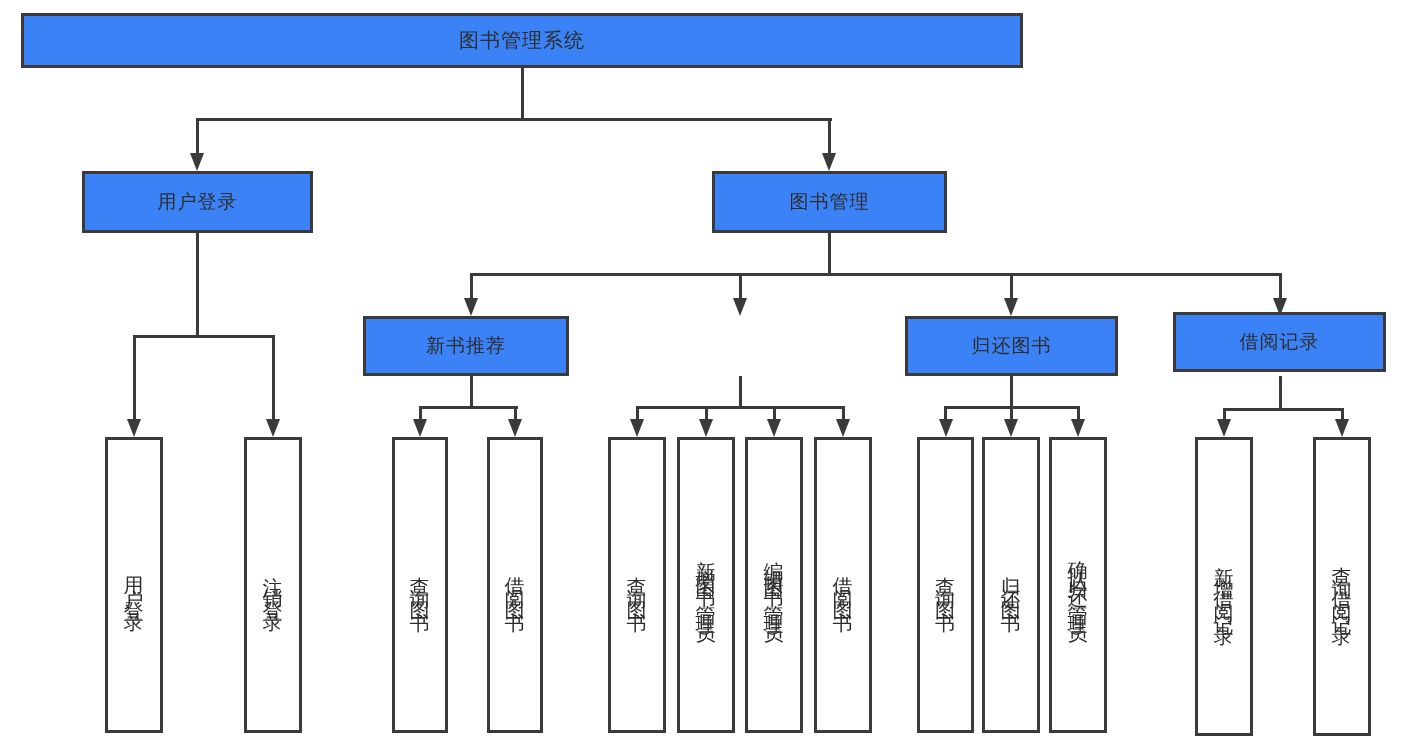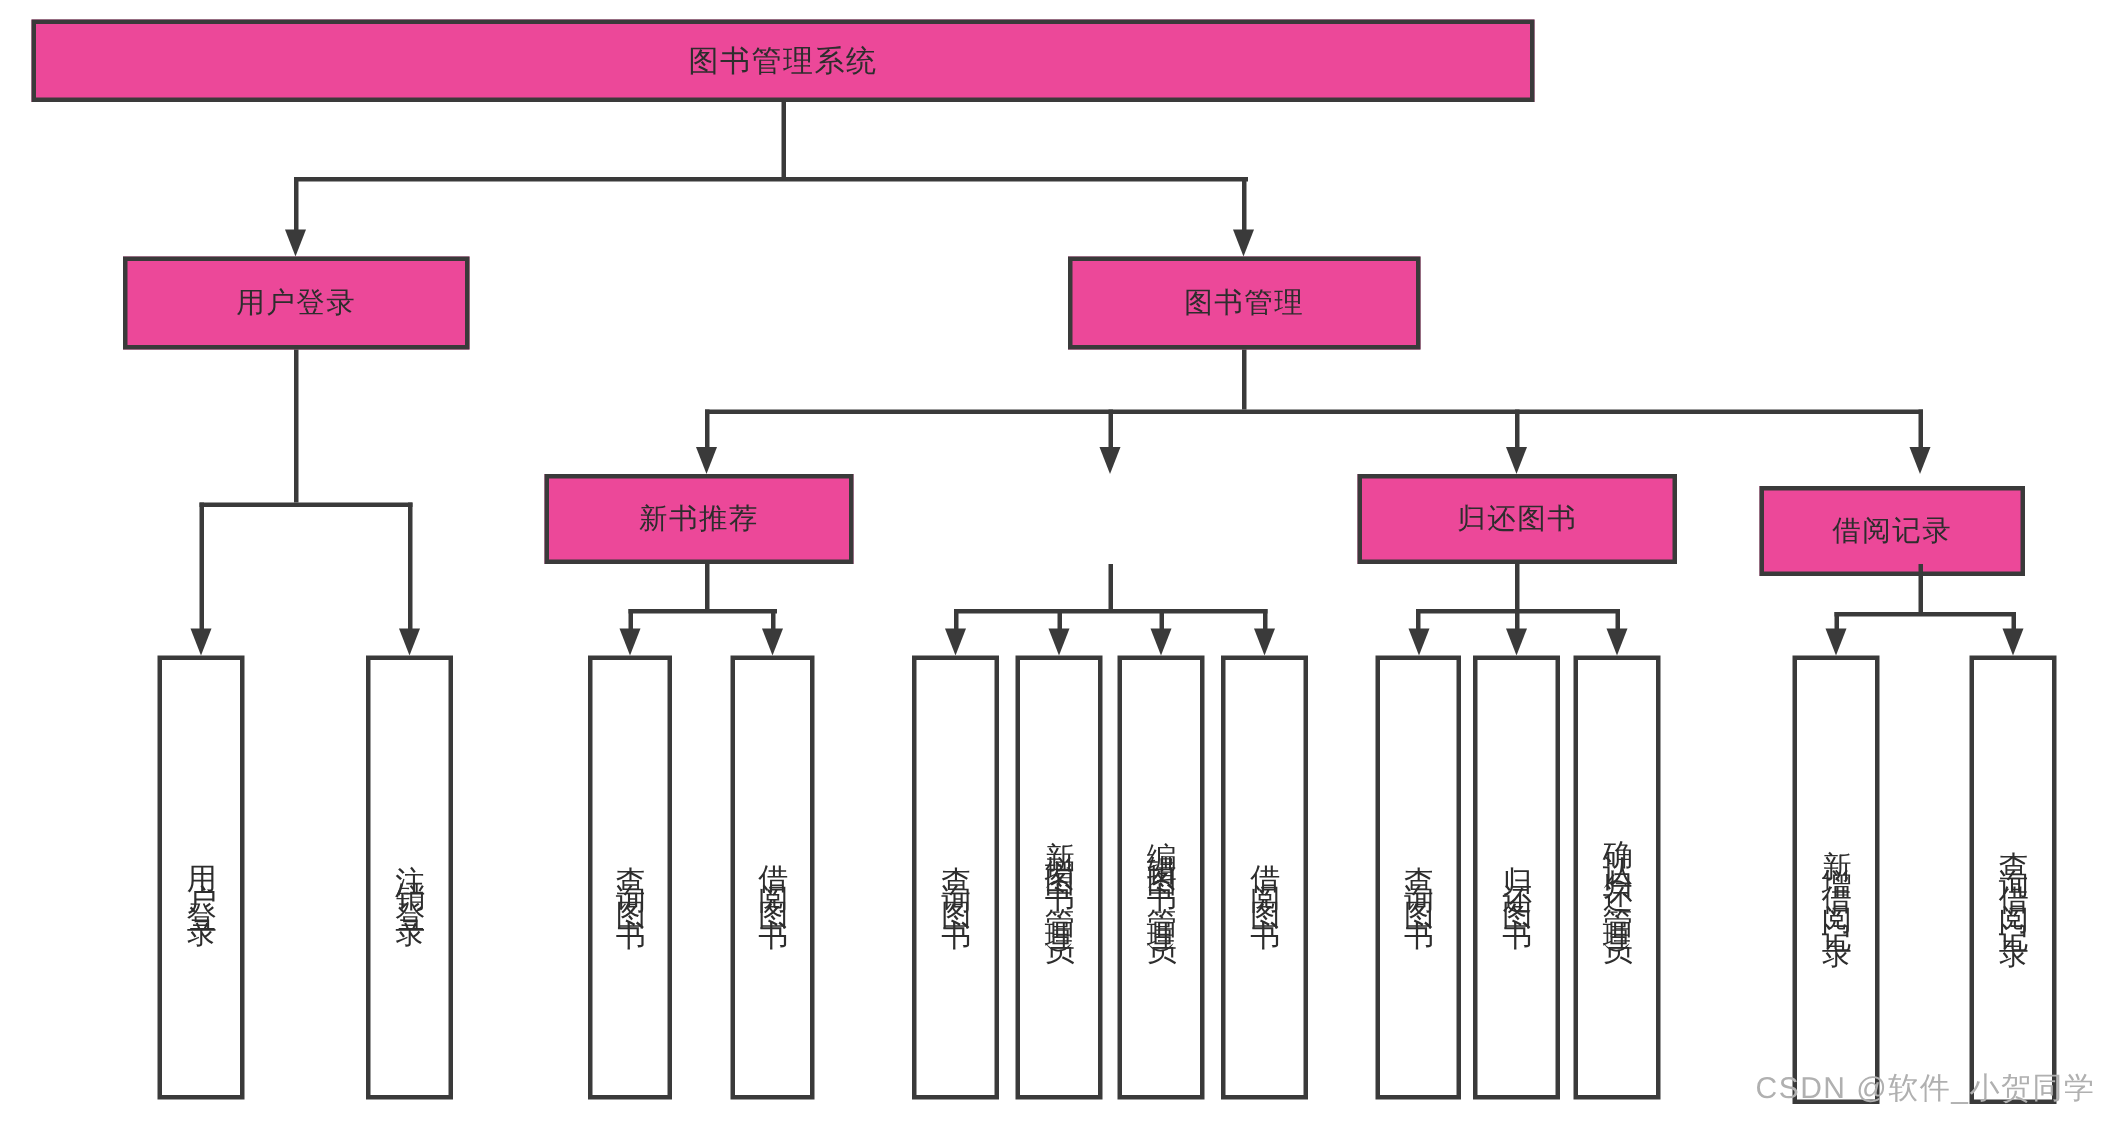--- a/index.html
+++ b/index.html
@@ -2,21 +2,21 @@
 <html style="--line: #3a3a3a; --text: #2d2d2d; --background: #ffffff; --watermark: #b0b0b0;"><head>
 <meta charset="utf-8">
 <style>
   html,body{margin:0;padding:0;background:#fff;}
   .canvas{
     position:relative;width:1405px;height:747px;background:var(--background,#fff);
     font-family:"Liberation Sans",sans-serif;color:var(--text,#2d2d2d);overflow:hidden;
   }
   .hbox{
     position:absolute;box-sizing:border-box;border:3px solid var(--line,#3a3a3a);
-    background:#ec4899;display:flex;align-items:center;justify-content:center;
+    background:#3b82f6;display:flex;align-items:center;justify-content:center;
     font-size:19px;letter-spacing:1px;white-space:nowrap;
   }
   .root{font-size:20px;}
   .vbox{
     position:absolute;box-sizing:border-box;border:3px solid var(--line,#3a3a3a);
     background:#fff;display:flex;align-items:center;justify-content:center;
     writing-mode:vertical-rl;text-orientation:mixed;
     font-size:20px;letter-spacing:12px;line-height:1;
   }
   .vbox.long{letter-spacing:9px;}
@@ -37,21 +37,21 @@
 
 <div class="canvas">
 
   <div class="hbox root" style="left:21px;top:13px;width:1002px;height:55px">图书管理系统</div>
 
   <div class="hbox" style="left:82px;top:171px;width:231px;height:62px">用户登录</div>
   <div class="hbox" style="left:712px;top:171px;width:235px;height:62px">图书管理</div>
 
   <div class="hbox" style="left:363px;top:316px;width:206px;height:60px">新书推荐</div>
   <div class="hbox" style="left:905px;top:316px;width:213px;height:60px">归还图书</div>
-  <div class="hbox" style="left:1173px;top:324px;width:177px;height:60px">借阅记录</div>
+  <div class="hbox" style="left:1173px;top:312px;width:213px;height:60px">借阅记录</div>
 
   <div class="vbox" style="left:105px;top:437px;width:58px;height:296px">用户登录</div>
   <div class="vbox" style="left:244px;top:437px;width:58px;height:296px">注销登录</div>
 
   <div class="vbox" style="left:392px;top:437px;width:56px;height:296px">查询图书</div>
   <div class="vbox" style="left:487px;top:437px;width:56px;height:296px">借阅图书</div>
 
   <div class="vbox" style="left:608px;top:437px;width:58px;height:296px">查询图书</div>
   <div class="vbox long" style="left:677px;top:437px;width:58px;height:296px">新增图书（管理员）</div>
   <div class="vbox long" style="left:745px;top:437px;width:58px;height:296px">编辑图书（管理员）</div>
@@ -116,15 +116,14 @@
   <div class="arrow" style="left:1004px;top:419px"></div>
   <div class="arrow" style="left:1071px;top:419px"></div>
 
   <div class="vline" style="left:1279px;top:376px;height:32px"></div>
   <div class="hline" style="left:1223px;top:408px;width:121px"></div>
   <div class="vline" style="left:1223px;top:408px;height:13px"></div>
   <div class="vline" style="left:1341px;top:408px;height:13px"></div>
   <div class="arrow" style="left:1217px;top:419px"></div>
   <div class="arrow" style="left:1335px;top:419px"></div>
 
-  <div class="watermark">CSDN @软件_小贺同学</div>
 
 </div>
 
 </body></html>

